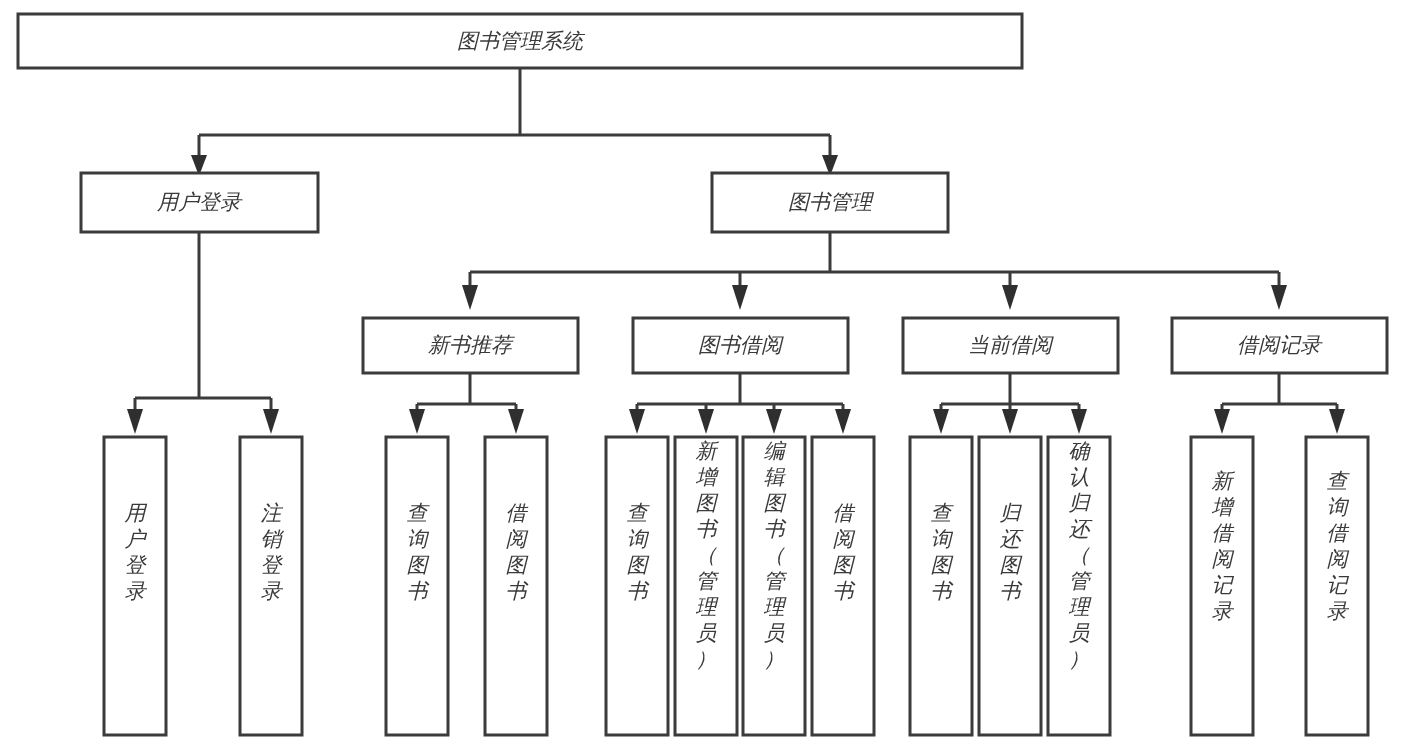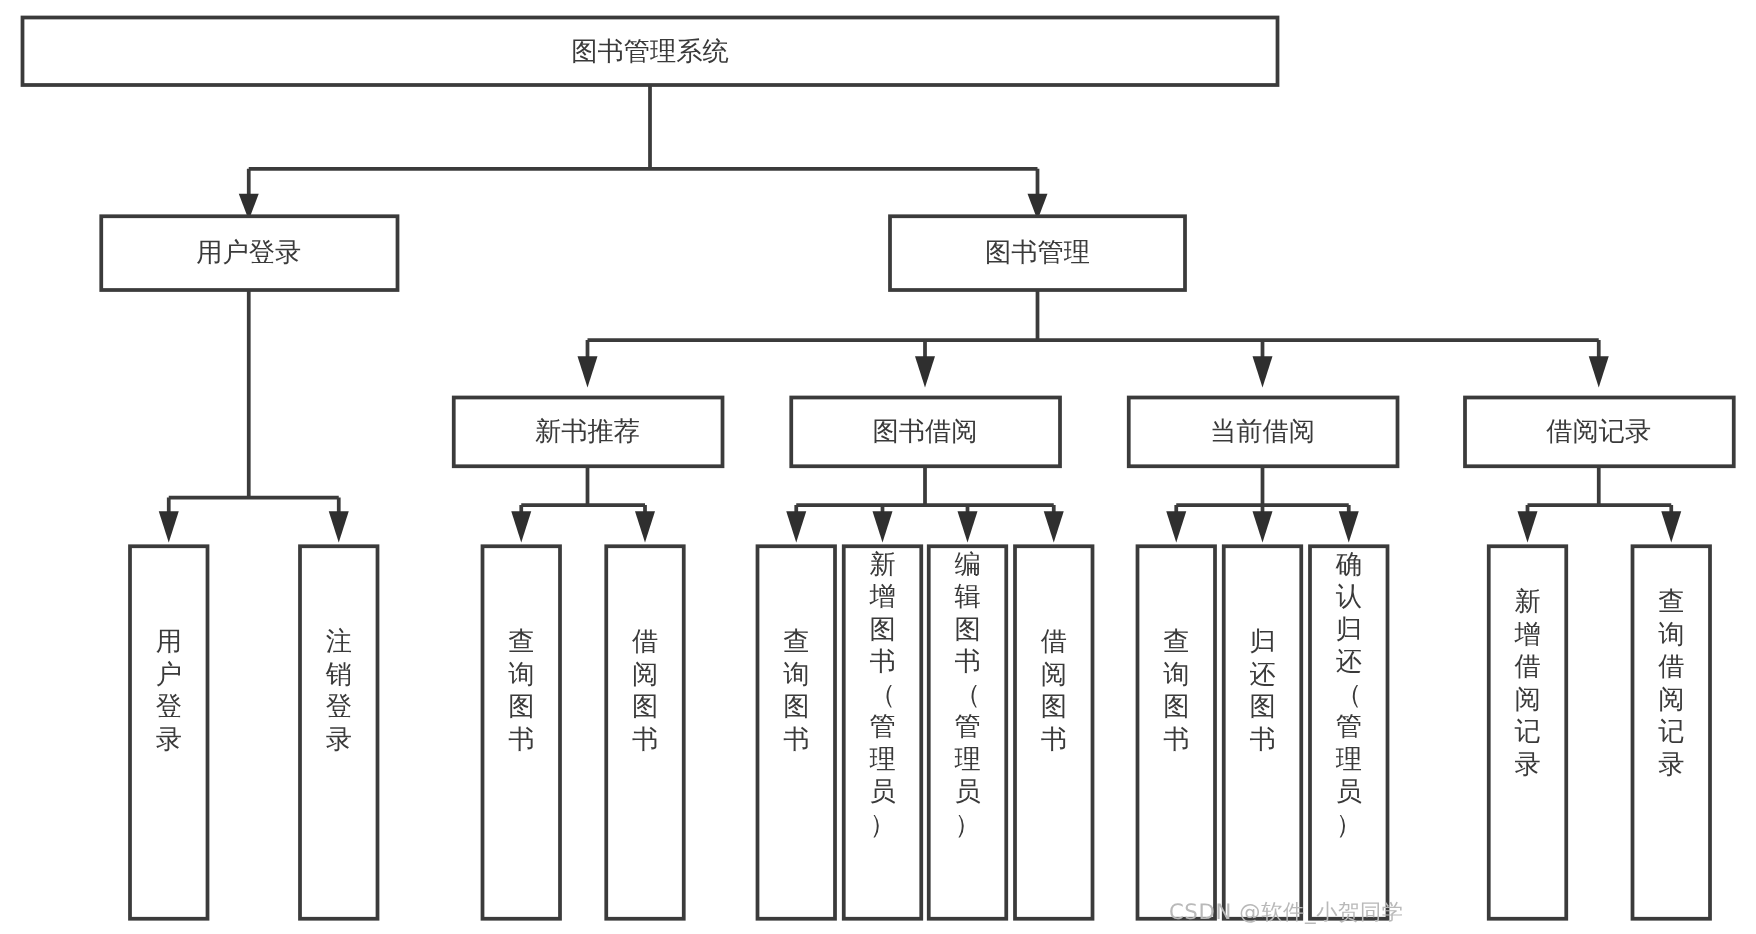--- a/index.html
+++ b/index.html
@@ -11,20 +11,21 @@
     width: 1405px;
     height: 747px;
     font-family: "DejaVu Sans", "Liberation Sans", sans-serif;
     overflow: hidden;
     position: relative;
   }
   #diagram-root {
     position: relative;
     width: 1133px;
     height: 747px;
+    font-style: italic;
   }
   svg#flowchart {
     display: block;
     width: 1405px;
     height: 747px;
   }
   .node-box {
     fill: #ffffff;
     stroke: #3b3b3b;
     stroke-width: 3;
@@ -219,15 +220,14 @@
       <rect class="node-box" x="1191" y="437" width="62" height="298"></rect>
       <text class="leaf-label" x="1222" y="488"><tspan x="1222" dy="0">新</tspan><tspan x="1222" dy="26">增</tspan><tspan x="1222" dy="26">借</tspan><tspan x="1222" dy="26">阅</tspan><tspan x="1222" dy="26">记</tspan><tspan x="1222" dy="26">录</tspan></text>
     </g>
     <g>
       <rect class="node-box" x="1306" y="437" width="62" height="298"></rect>
       <text class="leaf-label" x="1337" y="488"><tspan x="1337" dy="0">查</tspan><tspan x="1337" dy="26">询</tspan><tspan x="1337" dy="26">借</tspan><tspan x="1337" dy="26">阅</tspan><tspan x="1337" dy="26">记</tspan><tspan x="1337" dy="26">录</tspan></text>
     </g>
 
   </svg>
 
-  <div class="watermark-text">CSDN @软件_小贺同学</div>
 
 </div>
 
 </body></html>

